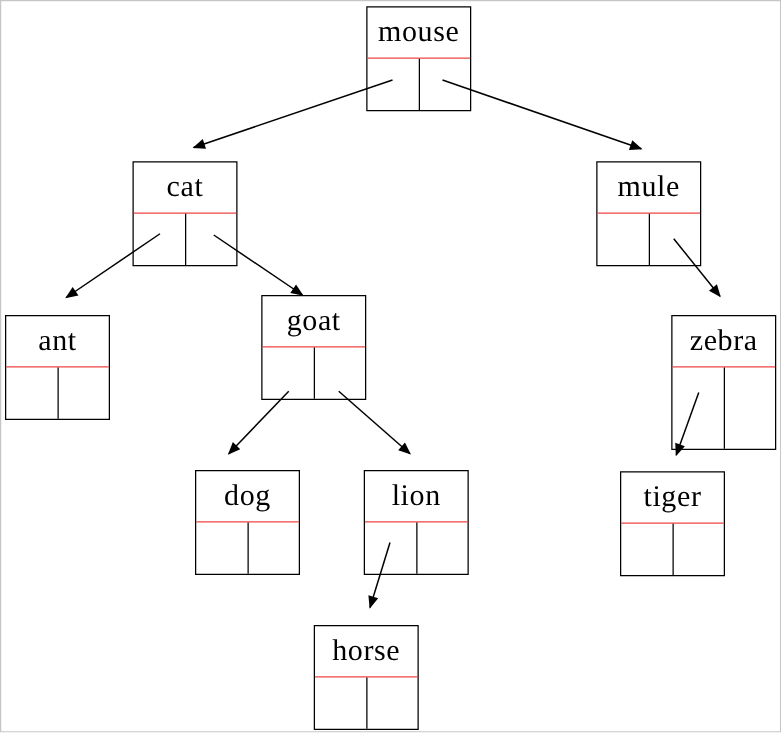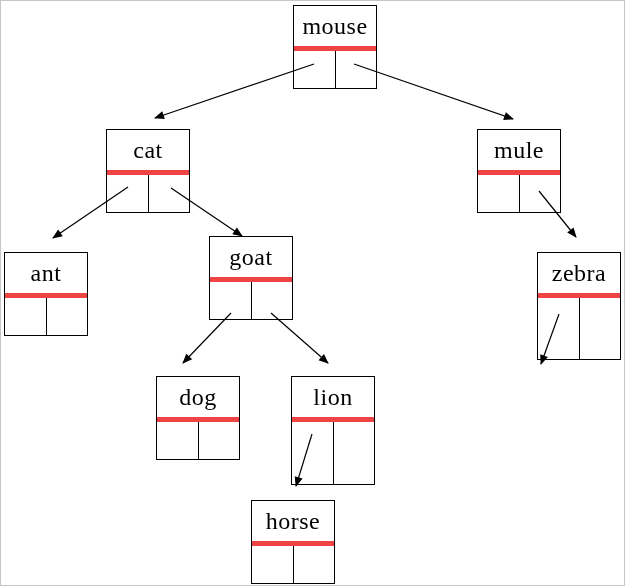--- a/index.html
+++ b/index.html
@@ -22,21 +22,21 @@
     width: 84px;
     height: 84px;
     box-sizing: border-box;
     border: 1px solid #000000;
     background: #ffffff;
     display: flex;
     flex-direction: column;
   }
   .node .label {
     height: 40px;
-    border-bottom: 5px solid #ef4444;
+    border-bottom: 1px solid #ef4444;
     display: flex;
     align-items: center;
     justify-content: center;
     font-size: 24px;
     color: #000000;
     letter-spacing: 0.5px;
     text-align: right;
   }
   .node .cells {
     flex: 1;
@@ -103,22 +103,29 @@
           <div class="cell right"></div>
         </div>
       </div>
       <div class="node" style="left: 135px; top: 375px; width: 84px; height: 84px; margin-left: 20px;">
         <div class="label">dog</div>
         <div class="cells">
           <div class="cell left"></div>
           <div class="cell right"></div>
         </div>
       </div>
-      <div class="node" style="left: 290px; top: 375px; width: 84px; height: 109px;">
+      <div class="node" style="left: 290px; top: 375px; width: 84px; height: 84px;">
         <div class="label">lion</div>
+        <div class="cells">
+          <div class="cell left"></div>
+          <div class="cell right"></div>
+        </div>
+      </div>
+      <div class="node" style="left: 495px; top: 376px; width: 84px; height: 84px;">
+        <div class="label">tiger</div>
         <div class="cells">
           <div class="cell left"></div>
           <div class="cell right"></div>
         </div>
       </div>
       <div class="node" style="left: 250px; top: 499px; width: 84px; height: 84px;">
         <div class="label">horse</div>
         <div class="cells">
           <div class="cell left"></div>
           <div class="cell right"></div>

